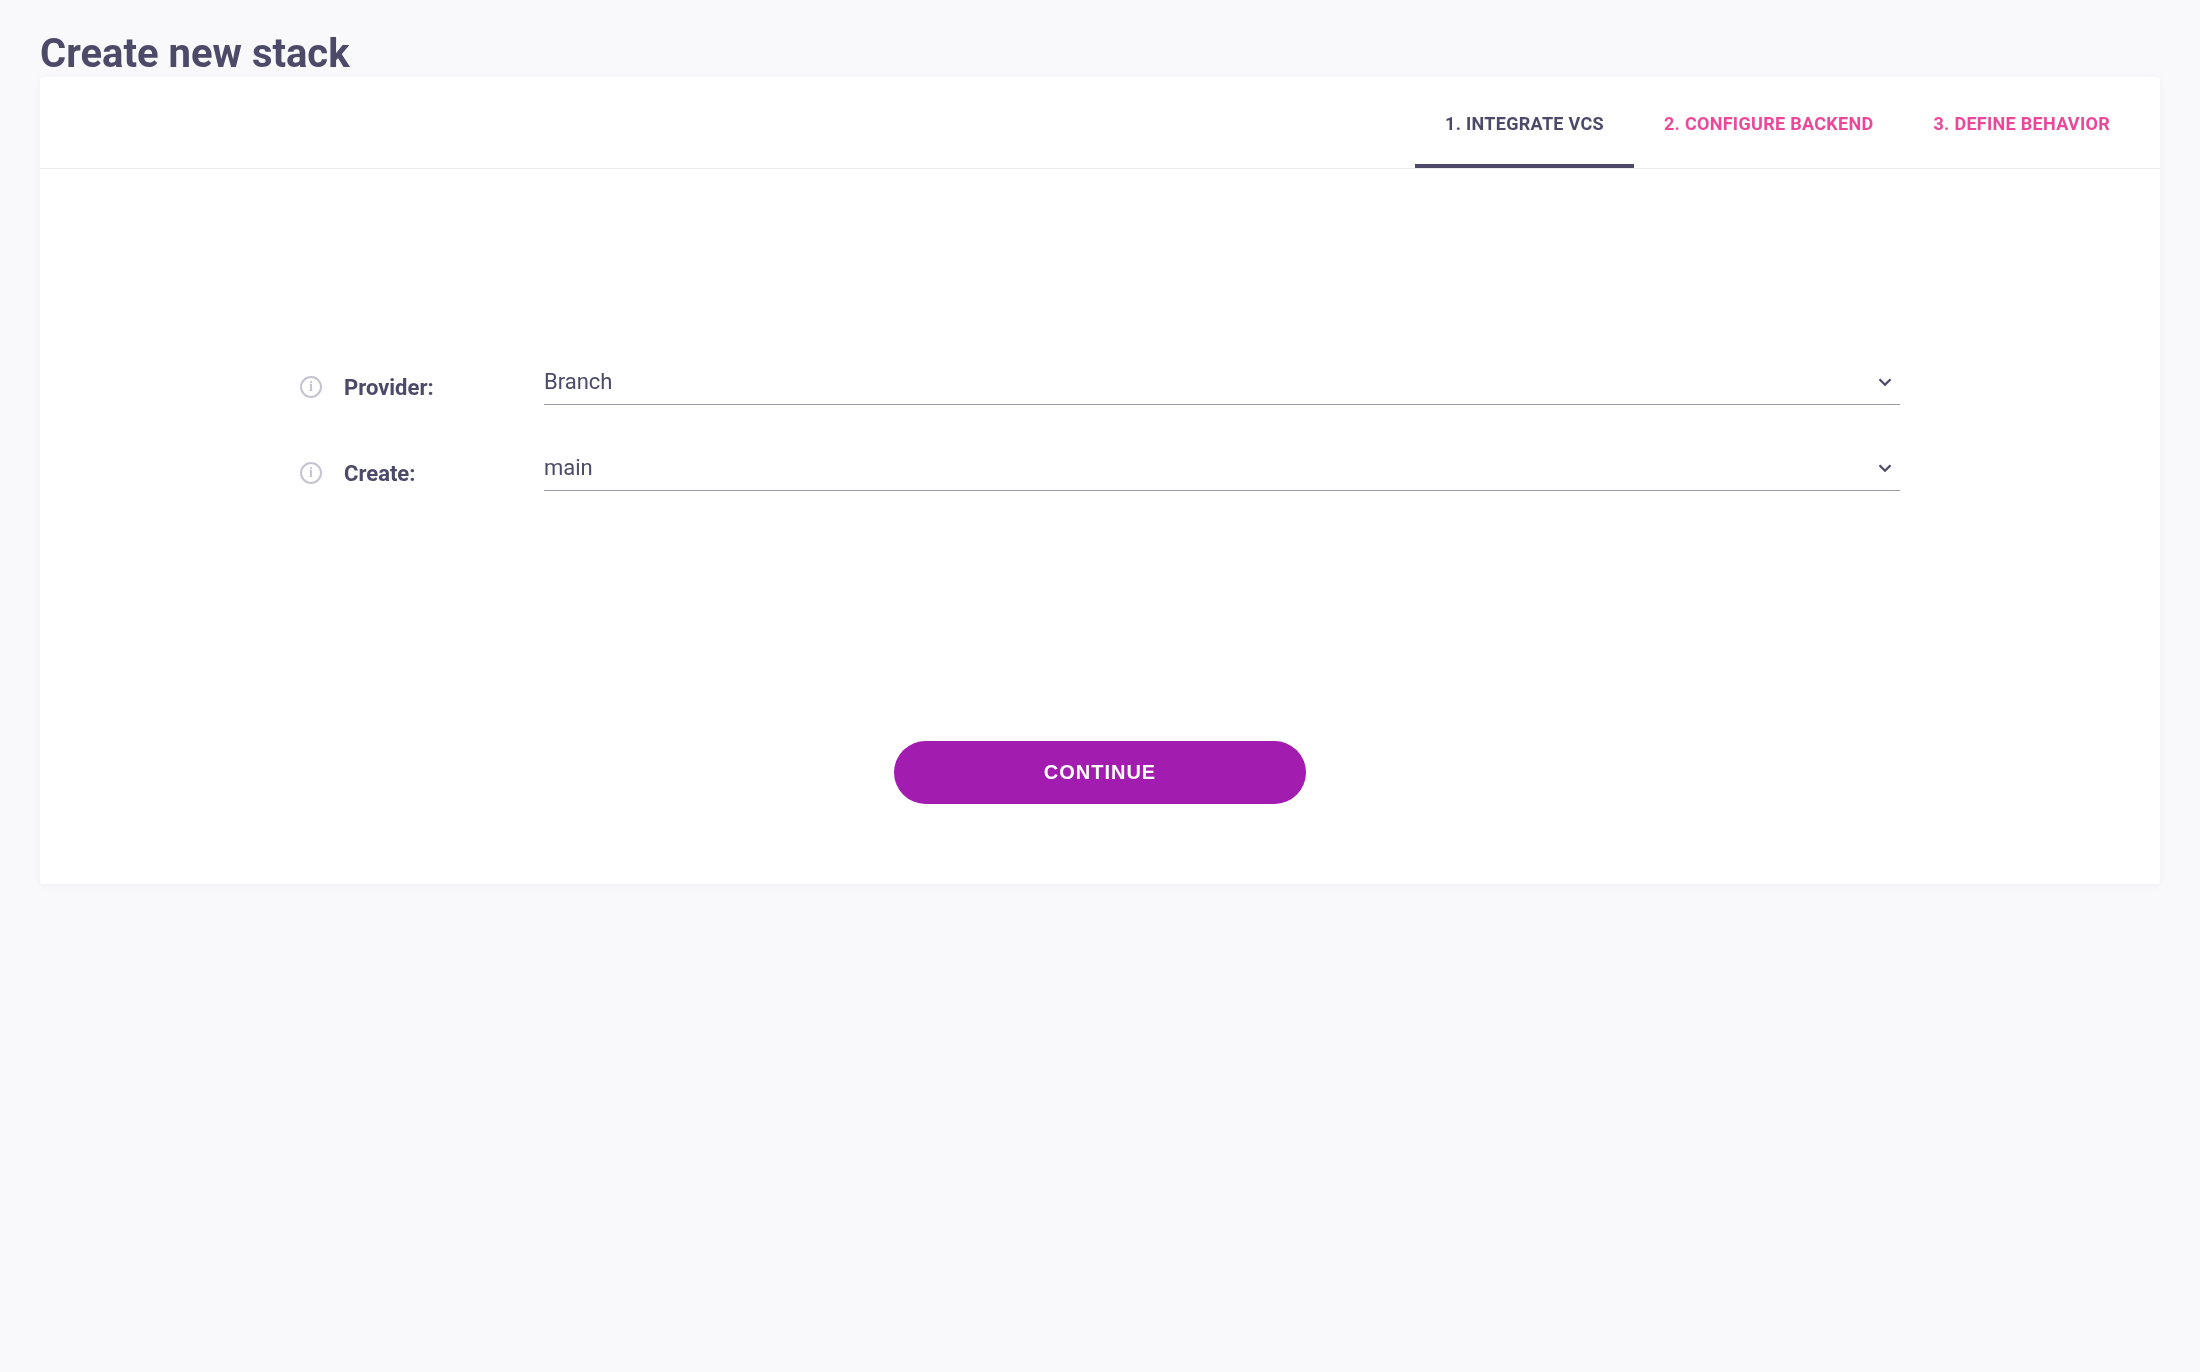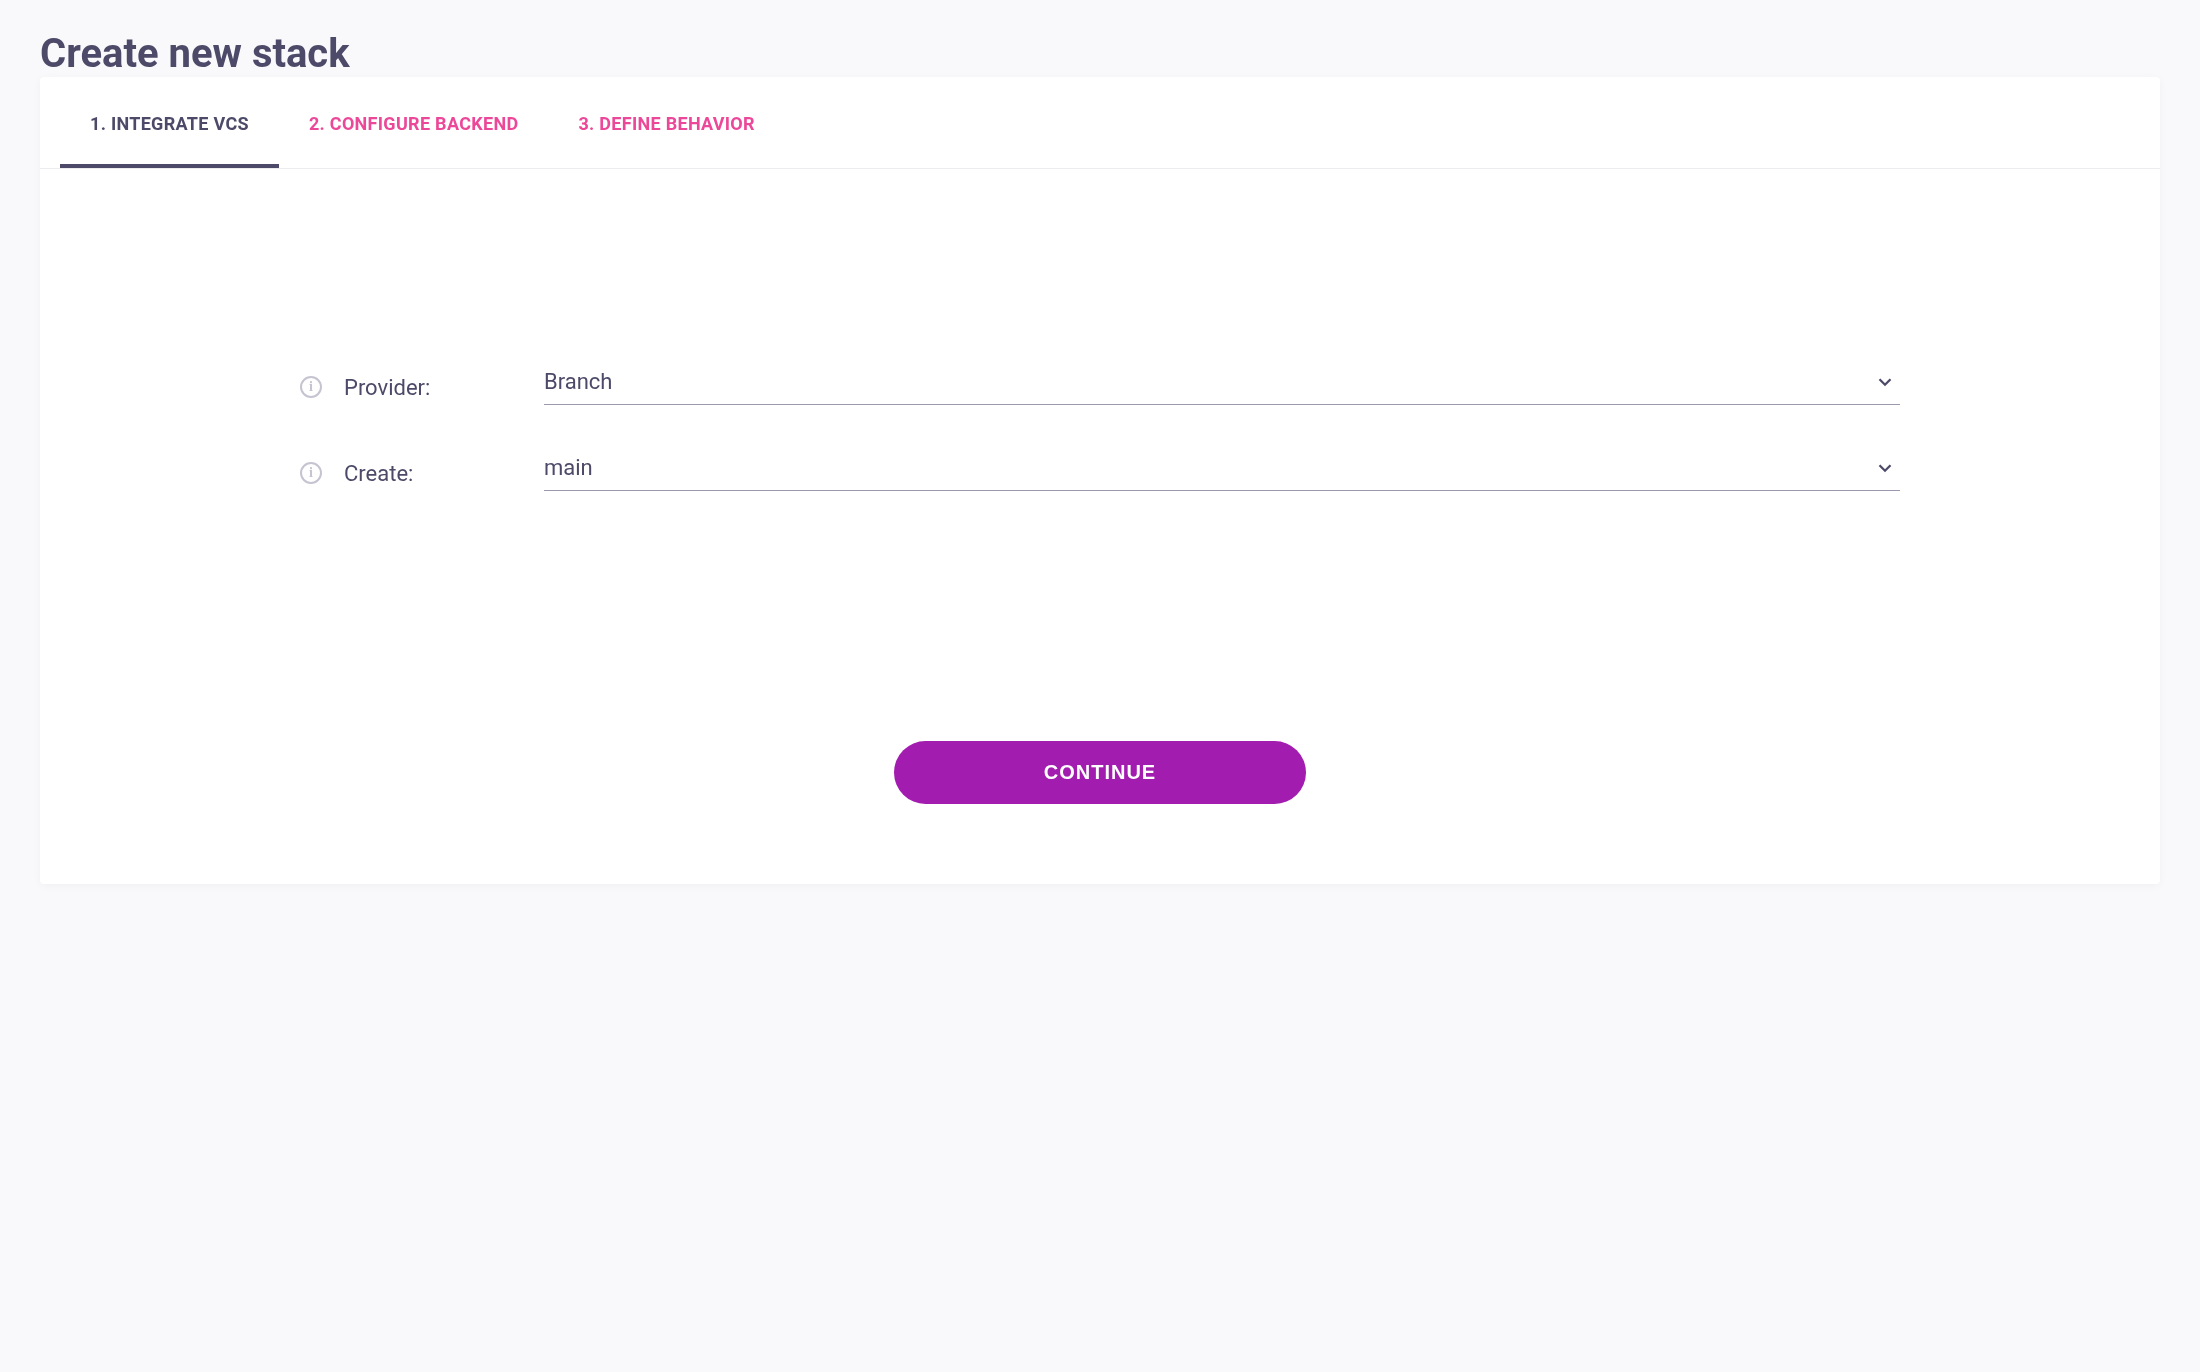--- a/index.html
+++ b/index.html
@@ -21,21 +21,21 @@
     }
     
     .card {
       background: #ffffff;
       border-radius: 4px;
       box-shadow: 0 2px 8px rgba(0,0,0,0.04);
     }
     
     .tabs {
       display: flex;
-      justify-content: flex-start;
+      justify-content: flex-end;
       border-bottom: 1px solid #ebebf0;
       padding: 0 20px;
     }
     
     .tab {
       padding: 36px 30px 30px 30px;
       font-size: 18px;
       font-weight: 700;
       letter-spacing: 0.3px;
       color: #ec4899;
@@ -74,21 +74,21 @@
     .info-icon::after {
       content: 'i';
       color: #c5c4d0;
       font-size: 14px;
       font-weight: 600;
       font-family: Georgia, serif;
     }
     
     .field-label {
       font-size: 22px;
-      font-weight: 400;
+      font-weight: 700;
       color: #4c4a68;
       width: 200px;
       flex-shrink: 0;
     }
     
     .select-wrapper {
       flex: 1;
       position: relative;
       border-bottom: 1px solid #9b99ad;
       padding-bottom: 10px;

